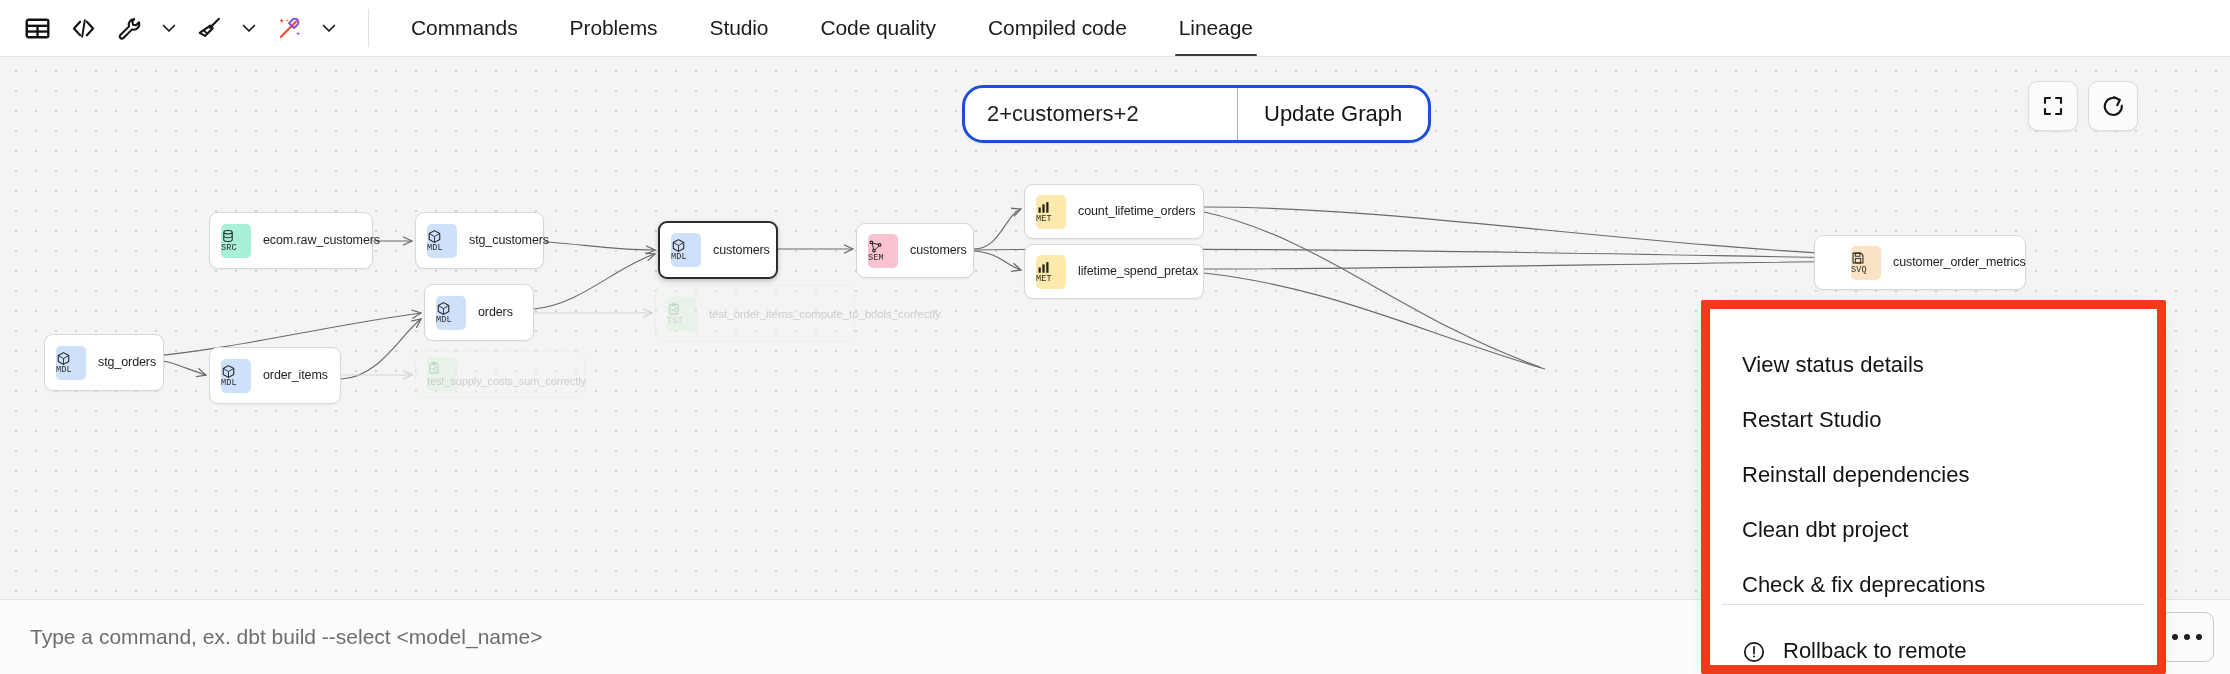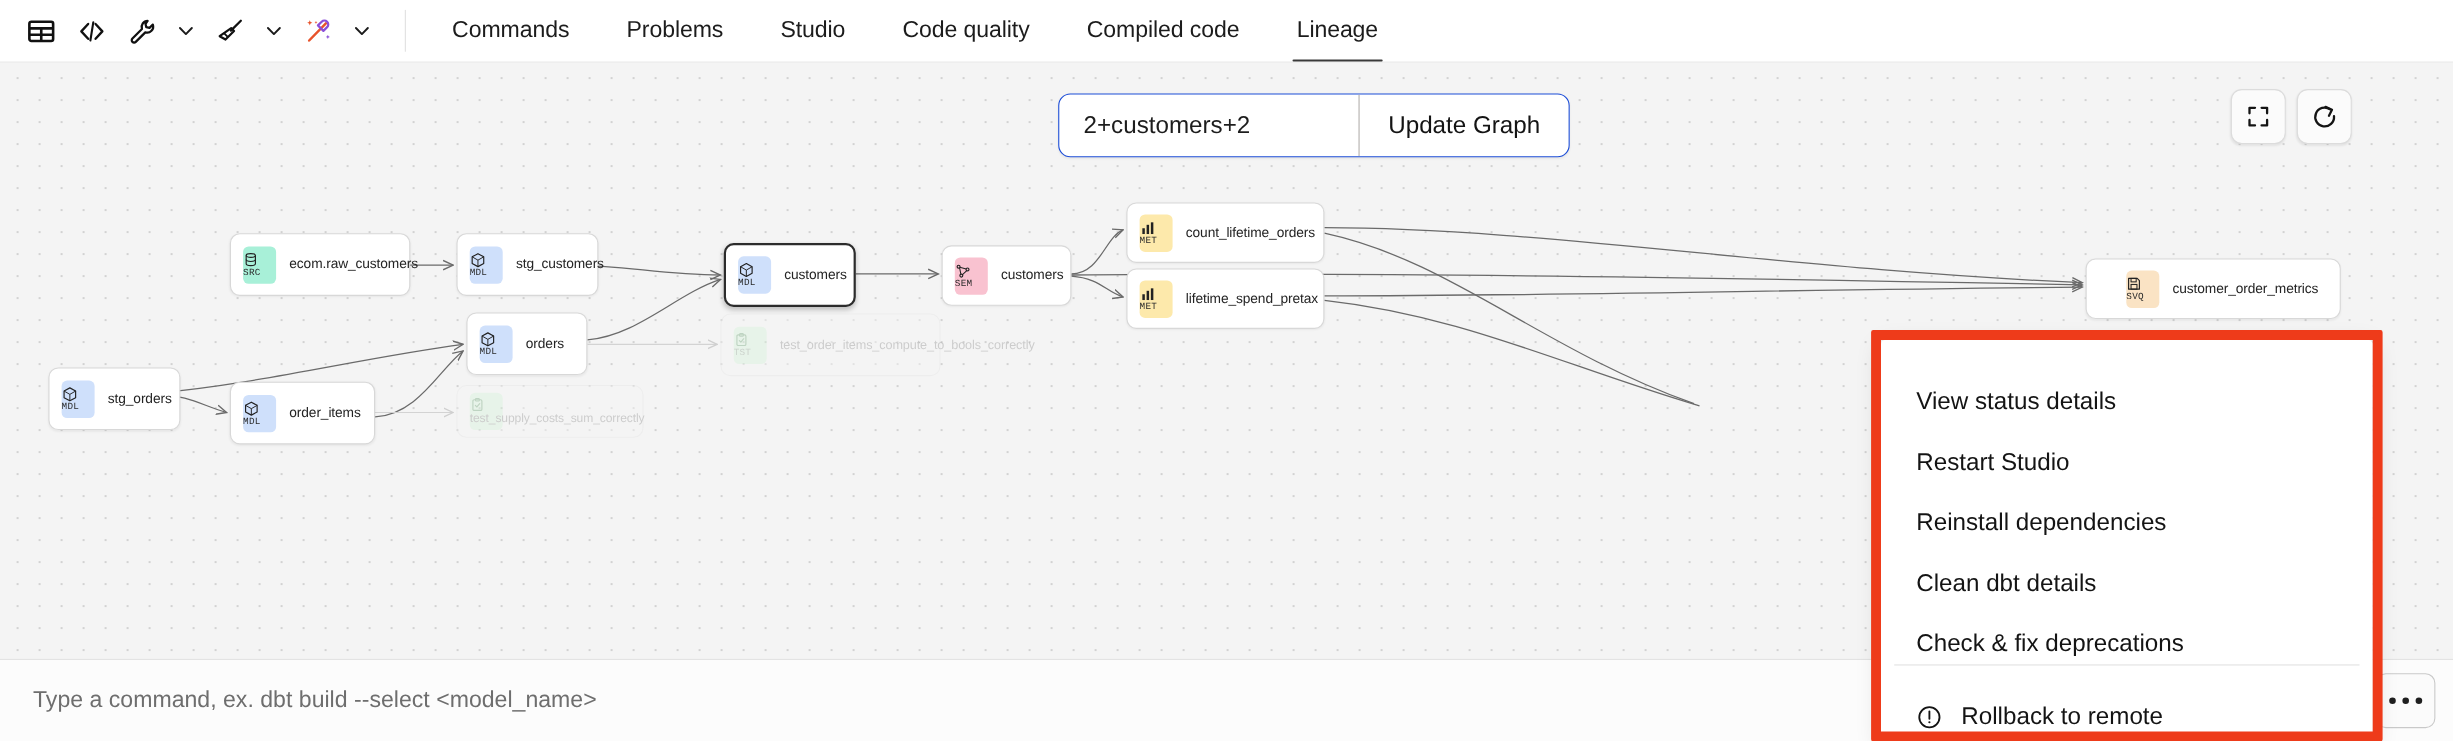--- a/index.html
+++ b/index.html
@@ -151,22 +151,22 @@
   }
   .node.faded .node-label { color: #9d9d9d; }
   .node.faded .badge .code { color: #9aab9c; }
 
   
   .graph-search {
     position: absolute;
     display: flex;
     align-items: stretch;
     background: #ffffff;
-    border: 1px solid #1d4ed8;
-    border-radius: 11px;
+    border: 3px solid #1d4ed8;
+    border-radius: 21px;
     overflow: hidden;
     box-shadow: 0 1px 2px rgba(0,0,0,0.06);
   }
   .graph-search input {
     border: none; outline: none;
     background: transparent;
     font-family: "Liberation Sans", sans-serif;
     font-size: 22px;
     color: #1d1d1d;
     padding: 0 22px;
@@ -540,21 +540,21 @@
               <rect x="4" y="12" width="3.6" height="8.4" fill="#222"></rect>
               <rect x="10.2" y="7" width="3.6" height="13.4" fill="#222"></rect>
               <rect x="16.4" y="3.4" width="3.6" height="17" fill="#222"></rect>
             </svg>
         </span>
         <span class="code">MET</span>
       </div>
       <span class="node-label">lifetime_spend_pretax</span>
     </div>
 
-    <div class="node" style="left:1896px; top:178px; width:232px; height:55px;padding-left:36px;">
+    <div class="node" style="left:1814px; top:178px; width:212px; height:55px;padding-left:36px;">
       <div class="badge badge-svq">
         <span class="glyph">
           <svg width="14" height="14" viewBox="0 0 24 24">
               <path d="M3.6 3.6 h13.4 L20.4 7 v13.4 H3.6 Z" fill="none" stroke="#222" stroke-width="1.8" stroke-linejoin="round"></path>
               <rect x="7.4" y="3.6" width="8" height="5.4" fill="none" stroke="#222" stroke-width="1.6"></rect>
               <rect x="7.4" y="13" width="9.2" height="7.4" fill="none" stroke="#222" stroke-width="1.6"></rect>
             </svg>
         </span>
         <span class="code">SVQ</span>
       </div>
@@ -632,21 +632,21 @@
     <div class="ctx-item">
       <span>View status details</span>
     </div>
     <div class="ctx-item">
       <span>Restart Studio</span>
     </div>
     <div class="ctx-item">
       <span>Reinstall dependencies</span>
     </div>
     <div class="ctx-item">
-      <span>Clean dbt details</span>
+      <span>Clean dbt project</span>
     </div>
     <div class="ctx-item">
       <span>Check &amp; fix deprecations</span>
     </div>
     <div class="ctx-sep"></div>
     <div class="ctx-item">
       <span class="ico">
         <svg width="24" height="24" viewBox="0 0 24 24">
           <circle cx="12" cy="12" r="9.2" fill="none" stroke="#141414" stroke-width="1.7"></circle>
           <line x1="12" y1="6.8" x2="12" y2="13.4" stroke="#141414" stroke-width="1.7" stroke-linecap="round"></line>

